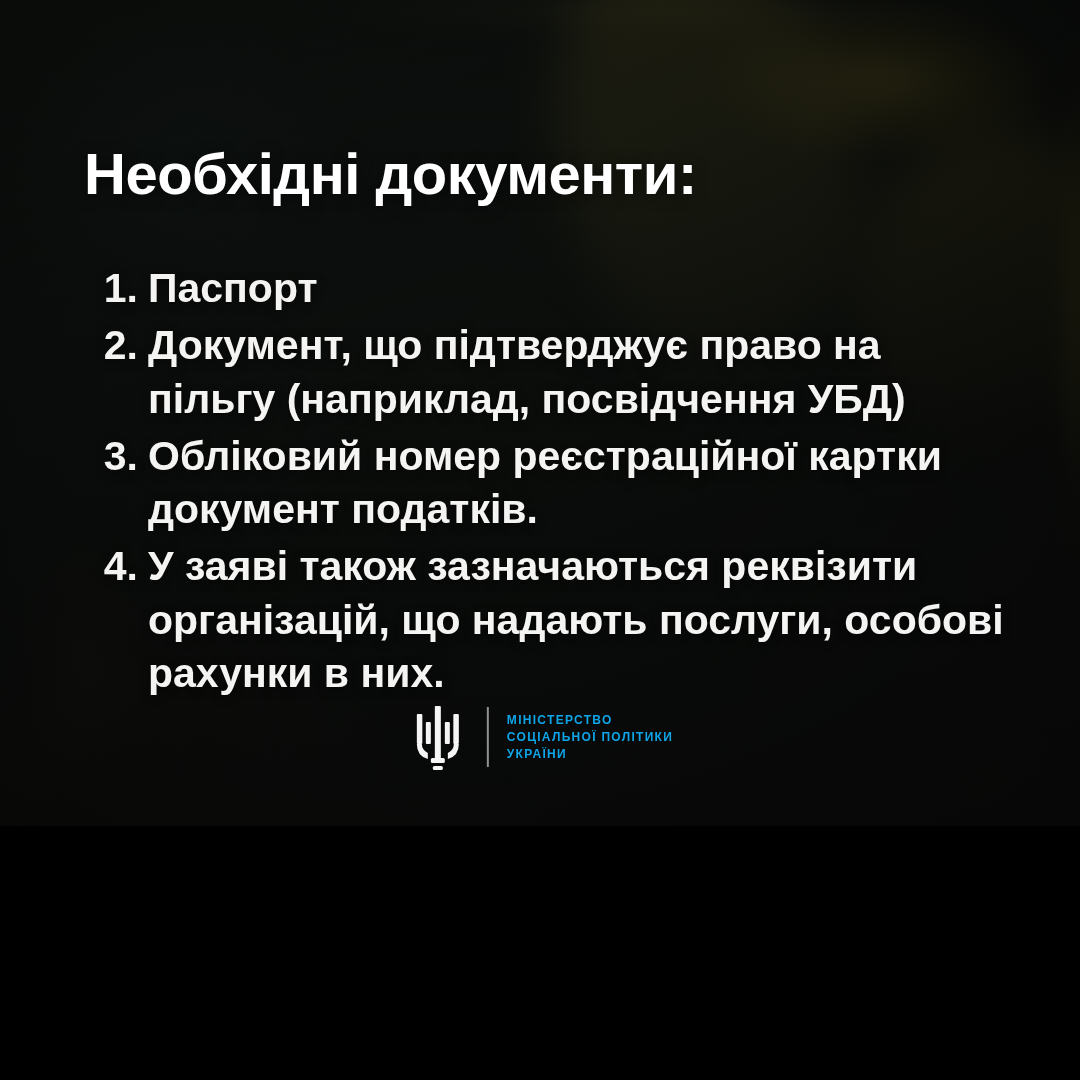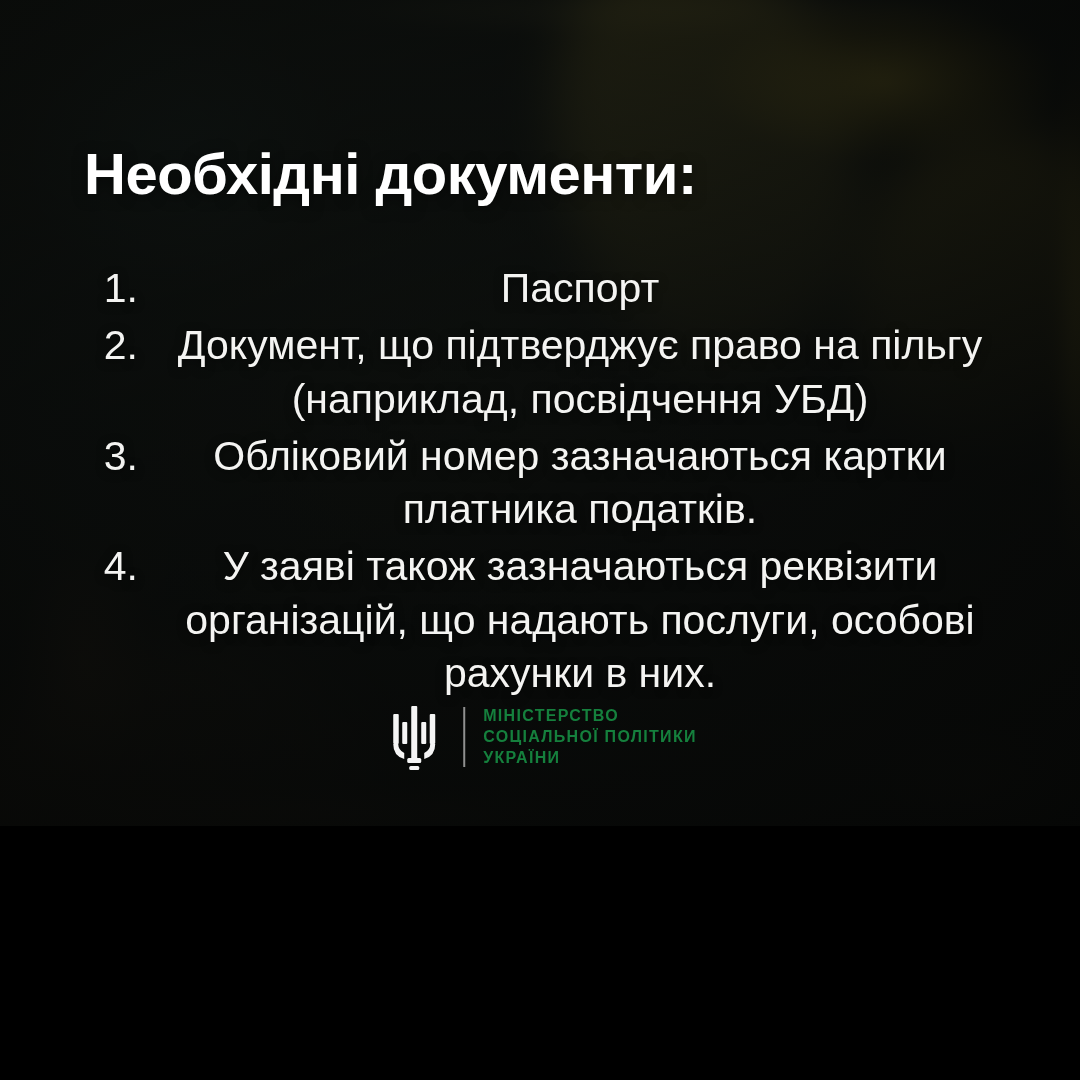--- a/index.html
+++ b/index.html
@@ -103,24 +103,23 @@
     list-style: none;
     counter-reset: docitem;
   }
   .doc-list li {
     position: relative;
     counter-increment: docitem;
     padding-left: 56px;
     margin-bottom: 4px;
     font-size: 41px;
     line-height: 1.30;
-    font-weight: 400;
+    font-weight: 700;
     color: #f4f4f2;
     text-shadow: 0 2px 10px rgba(0,0,0,0.5);
-    text-align: center;
   }
   .doc-list li::before {
     content: counter(docitem) ".";
     position: absolute;
     left: 0;
     top: 0;
     width: 46px;
     text-align: right;
     color: #f4f4f2;
     font-size: 41px;
@@ -159,24 +158,24 @@
     height: 60px;
     background: rgba(255,255,255,0.55);
   }
   .logo-text {
     display: flex;
     flex-direction: column;
     justify-content: center;
     gap: 5px;
   }
   .logo-text span {
-    font-size: 16px;
+    font-size: 12px;
     font-weight: 700;
     letter-spacing: 1.3px;
-    color: #15803d;
+    color: #0ea5e9;
     text-transform: uppercase;
     line-height: 1;
   }
 </style>
 </head>
 <body>
 
 <div class="poster">
 
   <div class="bg"></div>
@@ -187,21 +186,21 @@
   <div class="scrim"></div>
   <div class="vignette"></div>
 
   <div class="content">
 
     <h1 class="title">Необхідні документи:</h1>
 
     <ol class="doc-list">
       <li>Паспорт</li>
       <li>Документ, що підтверджує право на пільгу (наприклад, посвідчення УБД)</li>
-      <li>Обліковий номер зазначаються картки платника податків.</li>
+      <li>Обліковий номер реєстраційної картки документ податків.</li>
       <li>У заяві також зазначаються реквізити організацій, що надають послуги, особові рахунки в них.</li>
     </ol>
 
 
     <div class="logo">
       <svg class="logo-mark" viewBox="0 0 62 74" aria-hidden="true">
         <g fill="#ffffff">
           <rect x="28" y="6" width="6" height="54" rx="1"></rect>
           <rect x="10" y="14" width="5.5" height="30" rx="1"></rect>
           <rect x="46.5" y="14" width="5.5" height="30" rx="1"></rect>

